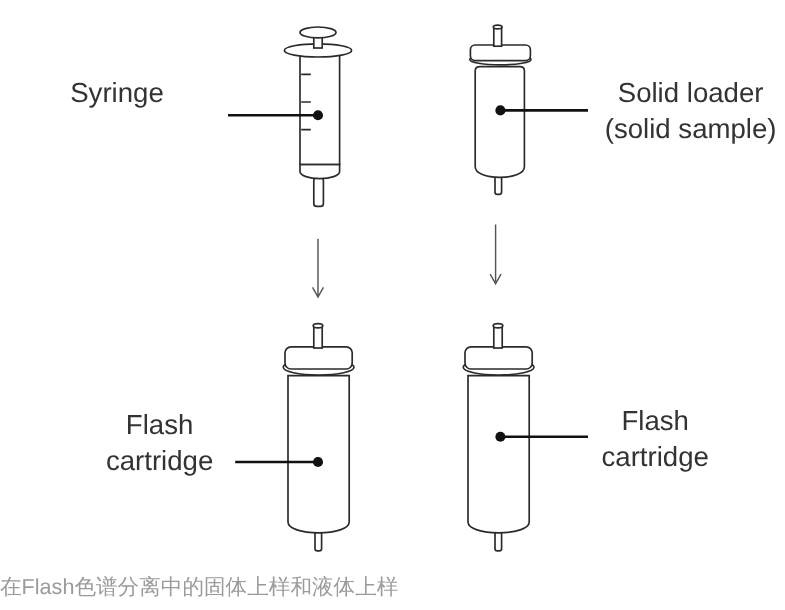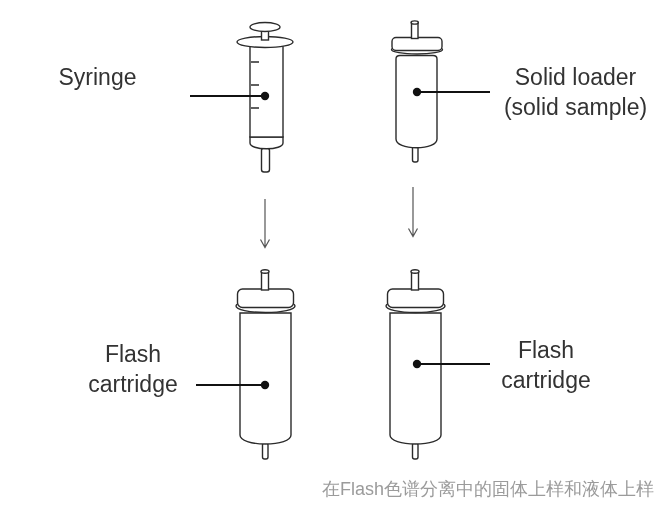--- a/index.html
+++ b/index.html
@@ -26,21 +26,21 @@
   .arrow{stroke:var(--arrow);stroke-width:1.2;fill:none;}
   .label{
     position:absolute;
     color:var(--label-text);
     font-size:23px;line-height:30px;
     text-align:center;white-space:nowrap;
   }
   .label span{display:block;}
   #caption{
     position:absolute;left:0;top:478px;width:654px;
-    text-align:right;
+    text-align:left;
     color:var(--caption-text);
     font-size:18px;line-height:22px;
   }
 </style>
 </head>
 <body>
 
 <div id="stage">
 
   <svg width="654" height="508" viewBox="0 0 654 508">

